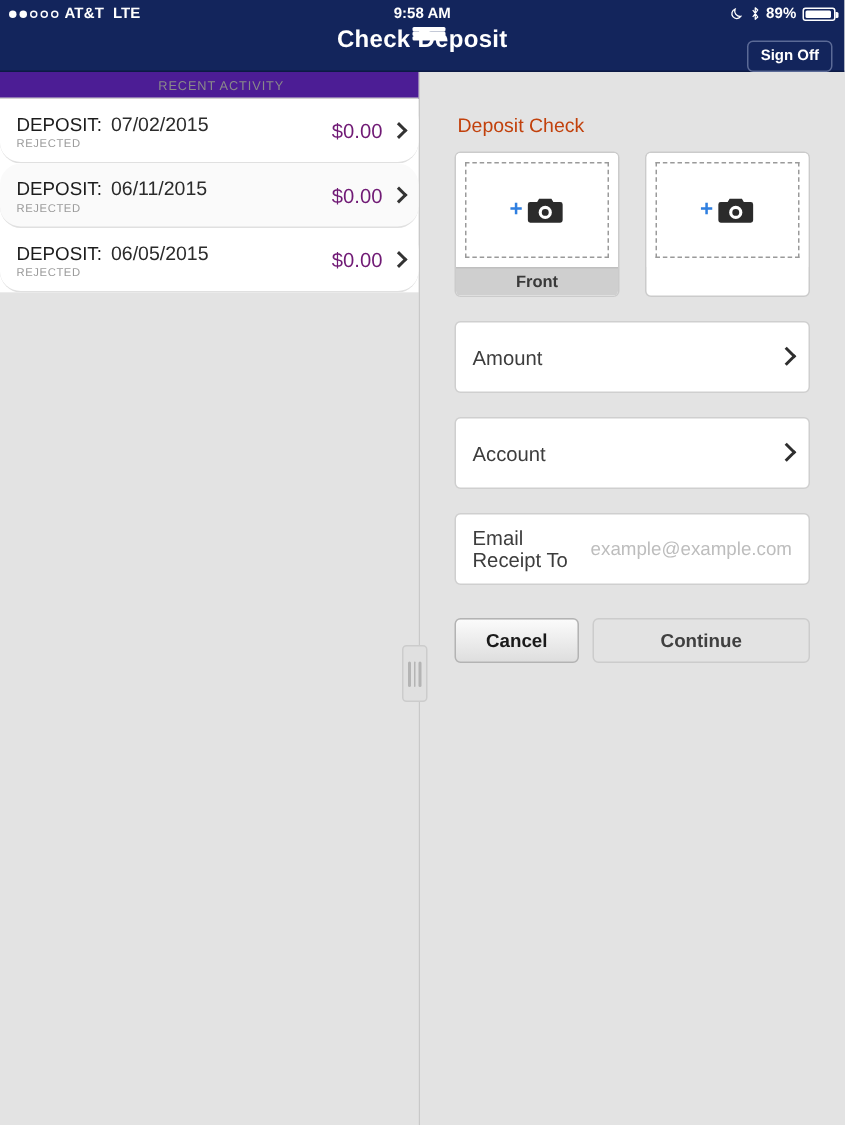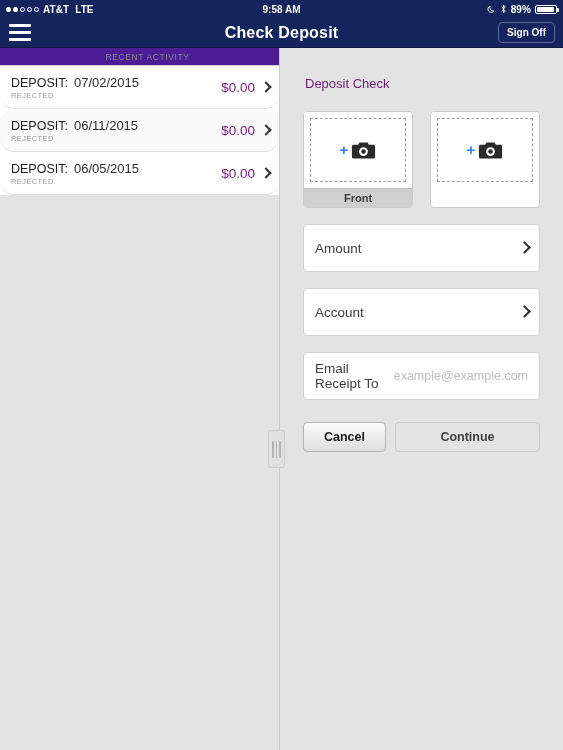--- a/index.html
+++ b/index.html
@@ -57,20 +57,21 @@
   }
 
   
   .navbar {
     height: 30px;
     background: #13255c;
     display: flex;
     align-items: center;
     position: relative;
     border-bottom: 1px solid #0c1a45;
+    flex-direction: column;
   }
   .hamburger {
     margin-left: 9px;
     width: 22px; height: 17px;
     display: flex; flex-direction: column; justify-content: space-between;
     cursor: pointer;
   }
   .hamburger span { display: block; height: 3px; background: #ffffff; border-radius: 1px; }
   .nav-title {
     position: absolute; left: 0; right: 0; text-align: center;
@@ -134,22 +135,22 @@
   .left-filler { flex: 1; background: #e3e3e3; }
 
   
   .right-panel {
     flex: 1;
     background: #e3e3e3;
     position: relative;
     padding: 0 23px;
   }
   .deposit-title {
-    font-size: 13px; color: #701a75;
-    padding-top: 28px; padding-bottom: 20px; padding-left: 2px;
+    font-size: 13px; color: #c2410c;
+    padding-top: 28px; padding-bottom: 10px; padding-left: 2px;
   }
 
   
   .capture-row { display: flex; gap: 17px; }
   .capture-box {
     width: 110px;
     border: 1px solid #cbcbcb;
     border-radius: 4px;
     overflow: hidden;
     background: #ffffff;

